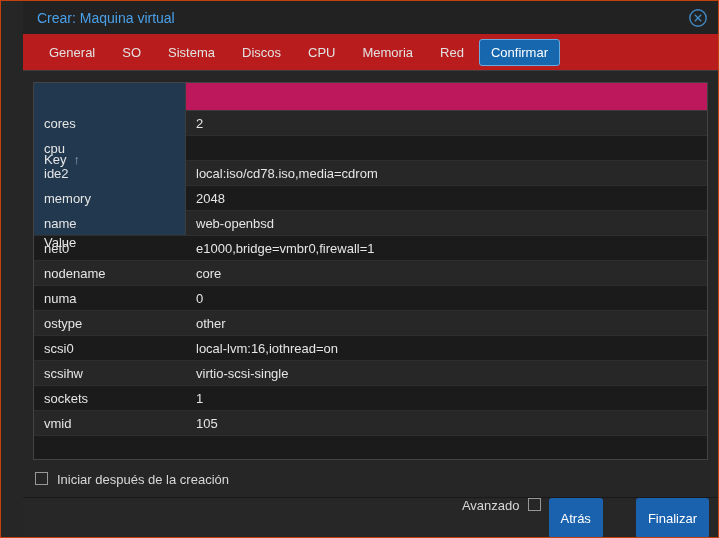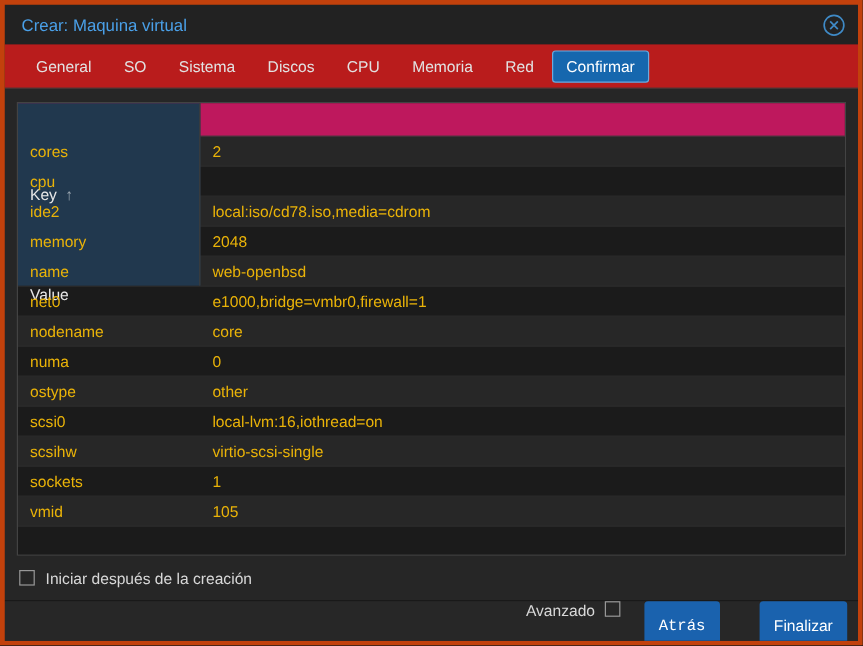--- a/index.html
+++ b/index.html
@@ -2,23 +2,24 @@
 <html><head>
 <meta charset="utf-8">
 <style>
   * { box-sizing: border-box; margin: 0; padding: 0; }
   html, body { width: 719px; height: 538px; background: #161616; }
   body { font-family: "Liberation Sans", "DejaVu Sans", sans-serif; font-size: 13px; color: #d8d8d8; }
 
   .dialog {
     width: 719px; height: 538px;
     background: #262626;
-    border: 4px solid #c2410c;
+    border: 1px solid #c2410c;
     display: flex; flex-direction: column;
     overflow: hidden;
+    padding-left: 22px;
   }
 
   
   .titlebar {
     height: 33px; flex: 0 0 33px;
     display: flex; align-items: center;
     padding: 0 9px 0 14px;
     background: #222222;
   }
   .title { color: #4aa0e8; font-size: 14px; }
@@ -55,21 +56,21 @@
     background: #21384e;
     border-right: 1px solid #3c3c3c;
     gap: 7px; cursor: pointer;
   }
   .hcell.val-h { flex: 1 1 auto; cursor: pointer; }
   .sort-arrow { color: #9aa6b0; font-size: 13px; }
 
   .grid-row { display: flex; height: 25px; align-items: center; border-bottom: 1px solid #2e2e2e; cursor: pointer; }
   .grid-row.even { background: #272727; }
   .grid-row.odd  { background: #1b1b1b; }
-  .cell { padding: 0 10px; white-space: nowrap; overflow: hidden; color: #eab308; }
+  .cell { padding: 0 10px; white-space: nowrap; overflow: hidden; color: #e5e5e5; }
   .cell.key { width: 152px; flex: 0 0 152px; }
   .cell.val { flex: 1 1 auto; }
   .grid-filler { height: 23px; background: #1b1b1b; }
 
   
   .checkbox {
     display: inline-block; width: 13px; height: 13px;
     border: 1px solid #989898; background: transparent;
     cursor: pointer; flex: 0 0 13px;
   }
@@ -83,21 +84,21 @@
     gap: 8px; padding: 0 9px;
     background: #272727;
     border-top: 1px solid #191919;
   }
   .adv-label { color: #d8d8d8; }
   .btn {
     background: #1a62ae; color: #ffffff; border: none; border-radius: 3px;
     font-family: "Liberation Sans", "DejaVu Sans", sans-serif;
     font-size: 13px; padding: 5px 12px; cursor: pointer; margin-left: 25px;
   }
-  .btn.back { margin-left: 12px; font-family: Liberation Mono, monospace; }
+  .btn.back { margin-left: 0; }
 </style>
 </head>
 <body>
 
 <div class="dialog">
 
   <div class="titlebar">
     <span class="title">Crear: Maquina virtual</span>
     <button class="close-btn">
       <svg width="20" height="20" viewBox="0 0 20 20">

